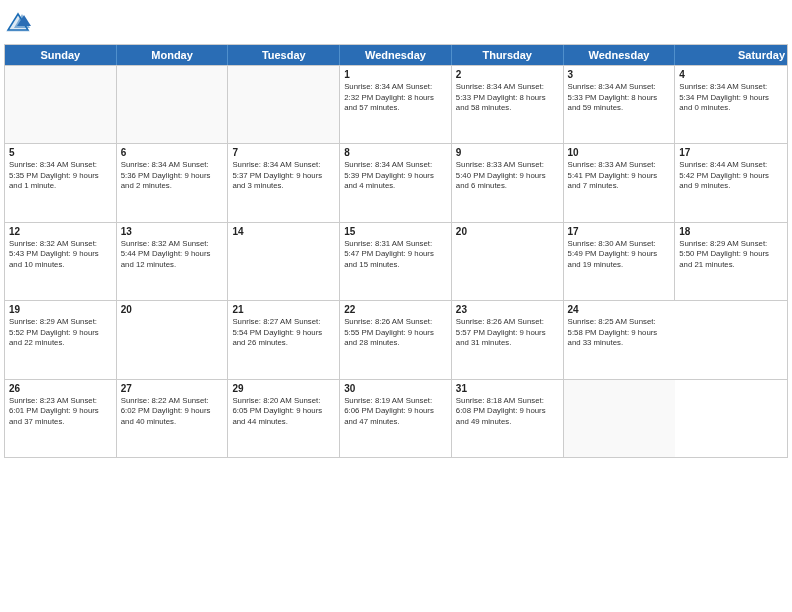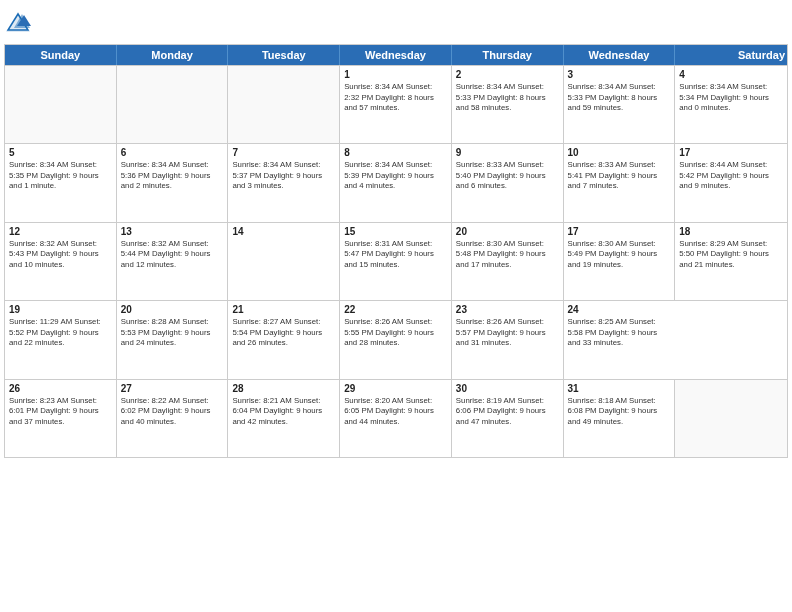--- a/index.html
+++ b/index.html
@@ -239,49 +239,43 @@
             <div class="day-number">14</div>
           </div>
           <div class="cal-cell">
             <div class="day-number">15</div>
             <div class="cell-text">Sunrise: 8:31 AM
 Sunset: 5:47 PM
 Daylight: 9 hours and 15 minutes.</div>
           </div>
           <div class="cal-cell">
             <div class="day-number">20</div>
-            <div class="cell-text">Sunrise: 8:30 AM
-Sunset: 5:48 PM
-Daylight: 9 hours and 17 minutes.</div>
           </div>
           <div class="cal-cell">
             <div class="day-number">17</div>
             <div class="cell-text">Sunrise: 8:30 AM
 Sunset: 5:49 PM
 Daylight: 9 hours and 19 minutes.</div>
           </div>
           <div class="cal-cell">
             <div class="day-number">18</div>
             <div class="cell-text">Sunrise: 8:29 AM
 Sunset: 5:50 PM
 Daylight: 9 hours and 21 minutes.</div>
           </div>
         </div>
         <div class="cal-row">
           <div class="cal-cell">
             <div class="day-number">19</div>
-            <div class="cell-text">Sunrise: 11:29 AM
+            <div class="cell-text">Sunrise: 8:29 AM
 Sunset: 5:52 PM
 Daylight: 9 hours and 22 minutes.</div>
           </div>
           <div class="cal-cell">
             <div class="day-number">20</div>
-            <div class="cell-text">Sunrise: 8:28 AM
-Sunset: 5:53 PM
-Daylight: 9 hours and 24 minutes.</div>
           </div>
           <div class="cal-cell">
             <div class="day-number">21</div>
             <div class="cell-text">Sunrise: 8:27 AM
 Sunset: 5:54 PM
 Daylight: 9 hours and 26 minutes.</div>
           </div>
           <div class="cal-cell">
             <div class="day-number">22</div>
             <div class="cell-text">Sunrise: 8:26 AM
@@ -306,26 +300,20 @@
             <div class="day-number">26</div>
             <div class="cell-text">Sunrise: 8:23 AM
 Sunset: 6:01 PM
 Daylight: 9 hours and 37 minutes.</div>
           </div>
           <div class="cal-cell">
             <div class="day-number">27</div>
             <div class="cell-text">Sunrise: 8:22 AM
 Sunset: 6:02 PM
 Daylight: 9 hours and 40 minutes.</div>
-          </div>
-          <div class="cal-cell">
-            <div class="day-number">28</div>
-            <div class="cell-text">Sunrise: 8:21 AM
-Sunset: 6:04 PM
-Daylight: 9 hours and 42 minutes.</div>
           </div>
           <div class="cal-cell">
             <div class="day-number">29</div>
             <div class="cell-text">Sunrise: 8:20 AM
 Sunset: 6:05 PM
 Daylight: 9 hours and 44 minutes.</div>
           </div>
           <div class="cal-cell">
             <div class="day-number">30</div>
             <div class="cell-text">Sunrise: 8:19 AM

